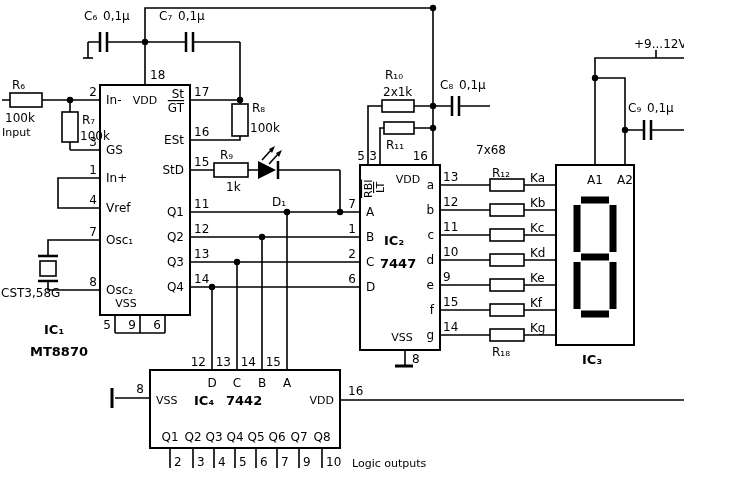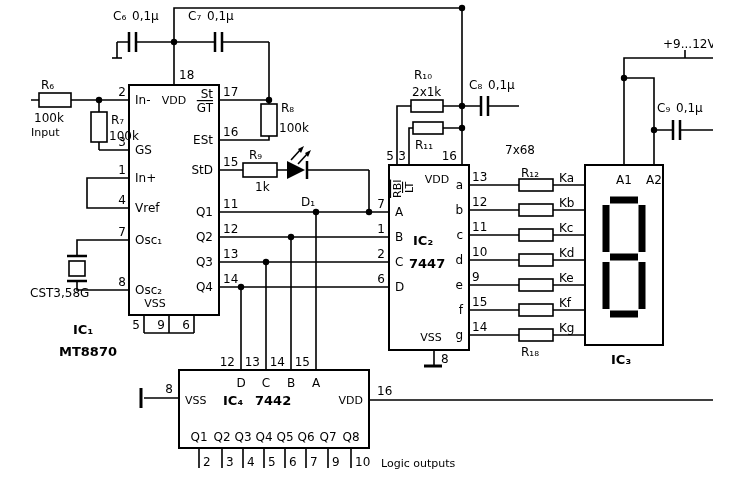--- a/index.html
+++ b/index.html
@@ -1,16 +1,16 @@
 <!DOCTYPE html>
 <html><head>
 <meta charset="utf-8">
 <style>
   html,body{margin:0;padding:0;background:#fff;}
-  .page{width:684px;height:480px;position:relative;background:#ffffff;overflow:hidden;margin-left:29px;}
+  .page{width:684px;height:480px;position:relative;background:#ffffff;overflow:hidden;}
   svg{display:block;}
   svg text{font-family:"DejaVu Sans","Liberation Sans",sans-serif;font-size:12px;fill:#000;}
   .s11{font-size:11px;}
   .b13{font-size:13px;font-weight:bold;}
   .ovl{text-decoration:overline;}
   .w{stroke:#000;stroke-width:1.6;fill:none;}
   .box{fill:#fff;stroke:#000;stroke-width:2;}
   .rb{fill:#fff;stroke:#000;stroke-width:1.6;}
   .plate{stroke:#000;stroke-width:2.5;fill:none;}
   .gnd{stroke:#000;stroke-width:3;fill:none;}

